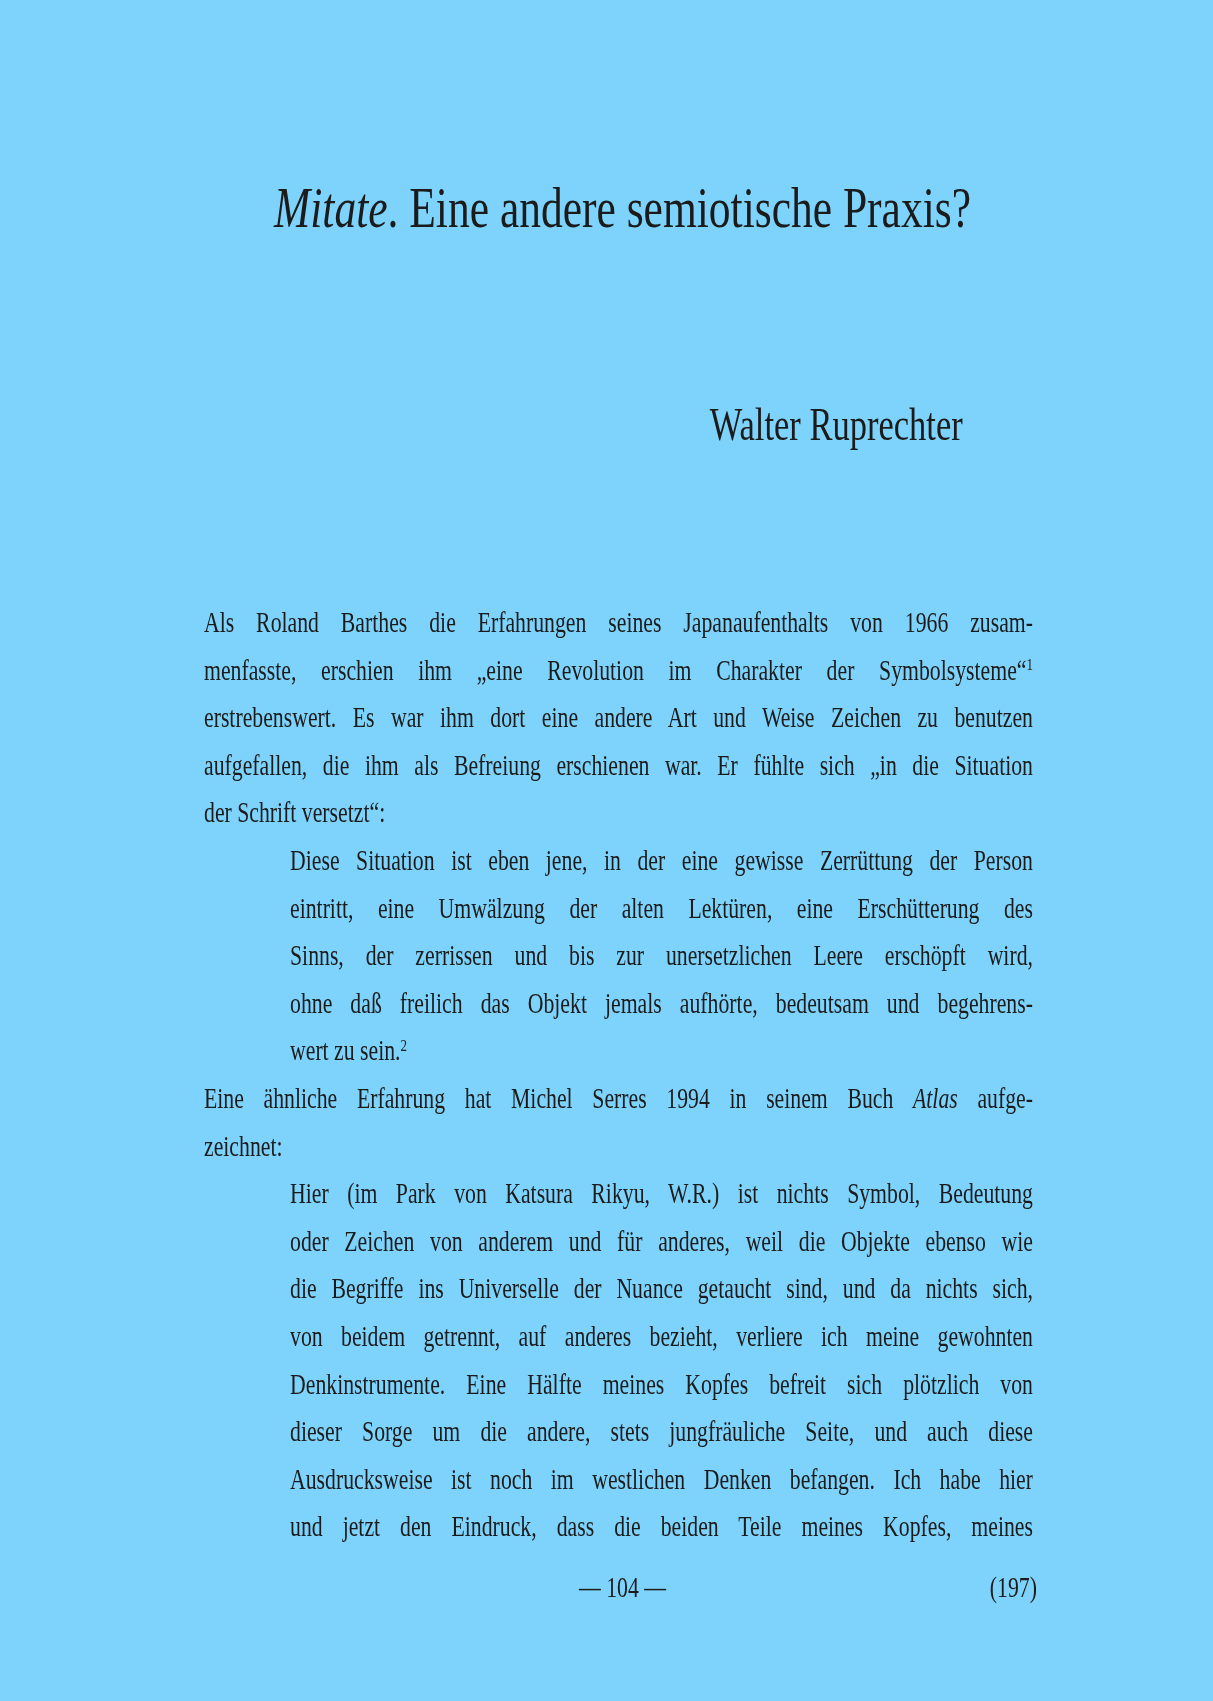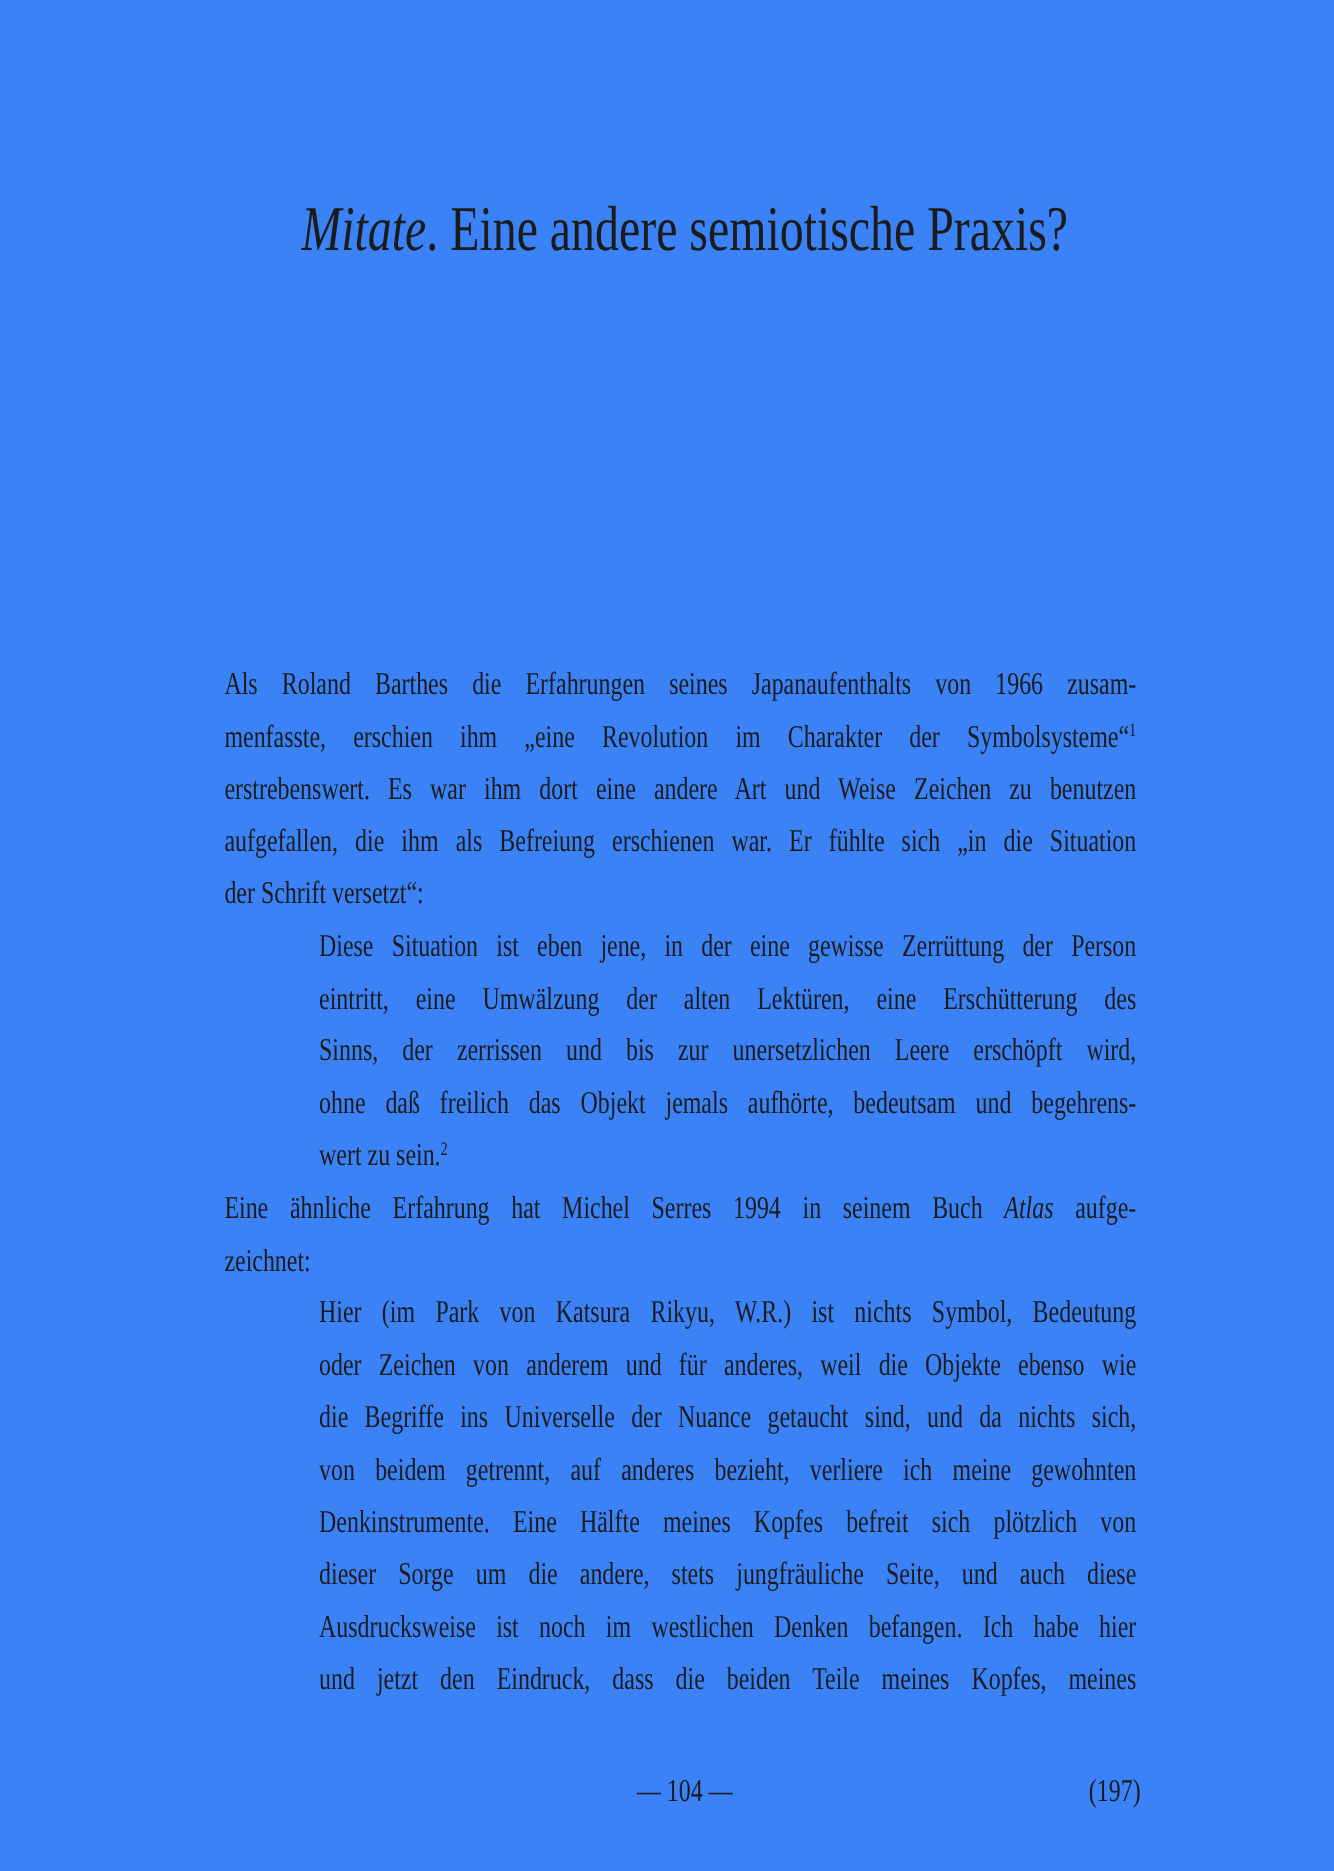--- a/index.html
+++ b/index.html
@@ -4,21 +4,21 @@
 <style>
   html, body {
     margin: 0;
     padding: 0;
     background: #ffffff;
   }
   #page {
     position: relative;
     width: 1213px;
     height: 1701px;
-    background: #3b82f6;
+    background: #7dd3fc;
     color: #1b1b1b;
     font-family: "Liberation Serif", "DejaVu Serif", serif;
     overflow: hidden;
   }
   
   .scalewrap {
     width: 1105.3px;
     transform: scaleX(0.75);
     transform-origin: 0 0;
   }
@@ -32,21 +32,21 @@
   #author-block  { position: absolute; left: 208px; top: 397px;  width: 829px; }
   #author-block .scalewrap {
     text-align: right;
     padding-right: 99px;
     box-sizing: border-box;
     font-size: 46px;
     line-height: 56px;
     white-space: nowrap;
   }
   #text-block    { position: absolute; left: 204px; top: 599px;  width: 829px; }
-  #footer-block  { position: absolute; left: 208px; top: 1605px; width: 829px; }
+  #footer-block  { position: absolute; left: 208px; top: 1564px; width: 829px; }
   #footer-block .scalewrap {
     position: relative;
     text-align: center;
     font-size: 29px;
     line-height: 47px;
   }
   #footer-right {
     position: absolute;
     right: 0;
     top: 0;
@@ -82,20 +82,23 @@
 </style>
 </head>
 <body>
 
 <div id="page">
 
   <div id="title-block">
     <div class="scalewrap"><span class="it">Mitate</span><span>. Eine andere semiotische Praxis?</span></div>
   </div>
 
+  <div id="author-block">
+    <div class="scalewrap">Walter Ruprechter</div>
+  </div>
 
   <div id="text-block">
     <div class="scalewrap">
         <div class="line just"><span>Als Roland Barthes die Erfahrungen seines Japanaufenthalts von 1966 zusam-</span></div>
         <div class="line just"><span>menfasste, erschien ihm „eine Revolution im Charakter der Symbolsysteme“</span><span class="sup">1</span></div>
         <div class="line just"><span>erstrebenswert. Es war ihm dort eine andere Art und Weise Zeichen zu benutzen</span></div>
         <div class="line just"><span>aufgefallen, die ihm als Befreiung erschienen war. Er fühlte sich „in die Situation</span></div>
         <div class="line"><span>der Schrift versetzt“:</span></div>
         <div class="line quote just"><span>Diese Situation ist eben jene, in der eine gewisse Zerrüttung der Person</span></div>
         <div class="line quote just"><span>eintritt, eine Umwälzung der alten Lektüren, eine Erschütterung des</span></div>

